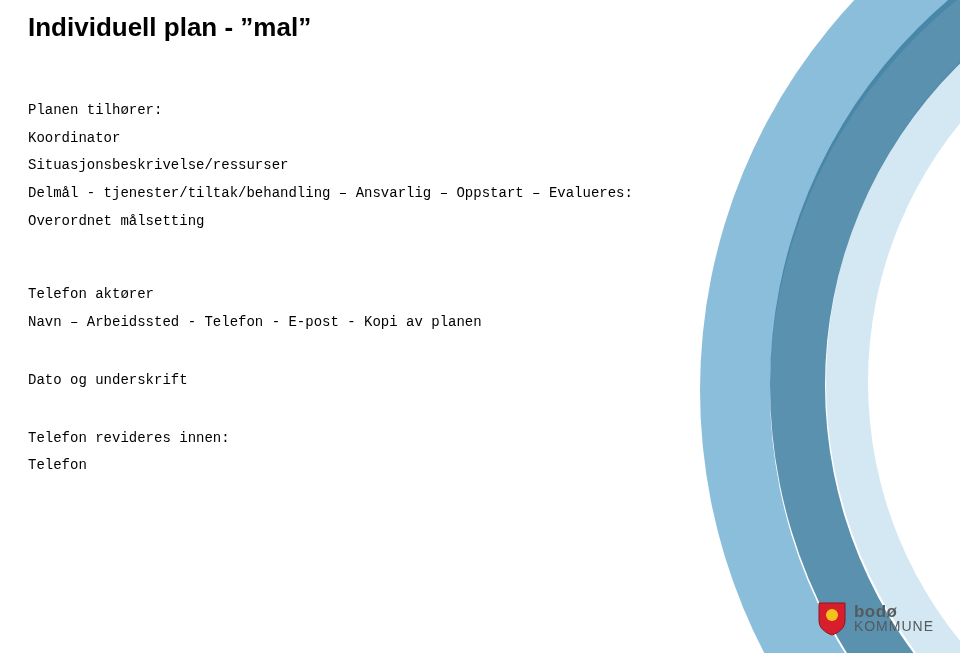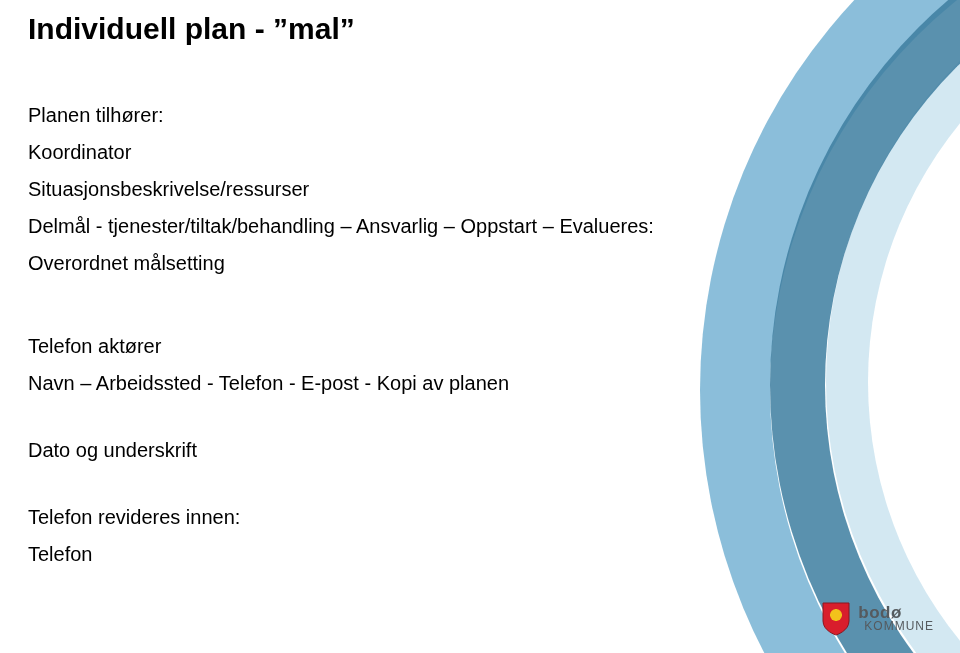--- a/index.html
+++ b/index.html
@@ -15,32 +15,33 @@
   }
   .slide {
     position: relative;
     width: 960px;
     height: 653px;
   }
   .title {
     position: absolute;
     top: 12px;
     left: 28px;
-    font-size: 30px;
+    font-size: 26px;
     font-weight: bold;
   }
   .title .quote-part::before { content: "\201D"; }
   .title .quote-part::after  { content: "\201D"; }
   .body {
     position: absolute;
     top: 100px;
     left: 28px;
-    font-size: 20px;
+    font-size: 14px;
     line-height: 1.55;
     width: 760px;
+    font-family: Liberation Mono, monospace;
   }
   .body p {
     margin: 0 0 6px 0;
   }
   .body .gap-lg { height: 46px; }
   .body .gap-md { height: 30px; }
 
   
   .arc {
     position: absolute;
@@ -86,21 +87,21 @@
     align-items: center;
     gap: 7px;
   }
   .logo-text {
     font-size: 17px;
     line-height: 0.95;
     color: #555a5e;
     letter-spacing: 0.5px;
   }
   .logo-text .brand { font-weight: bold; display:block; }
-  .logo-text .sub   { font-size: 12px; letter-spacing: 1px; display:block;margin-left:6px; }
+  .logo-text .sub   { font-size: 14px; letter-spacing: 1px; display:block; }
 
   .shield {
     width: 30px;
     height: 36px;
   }
 </style>
 </head>
 <body>
 
 <div class="slide">

